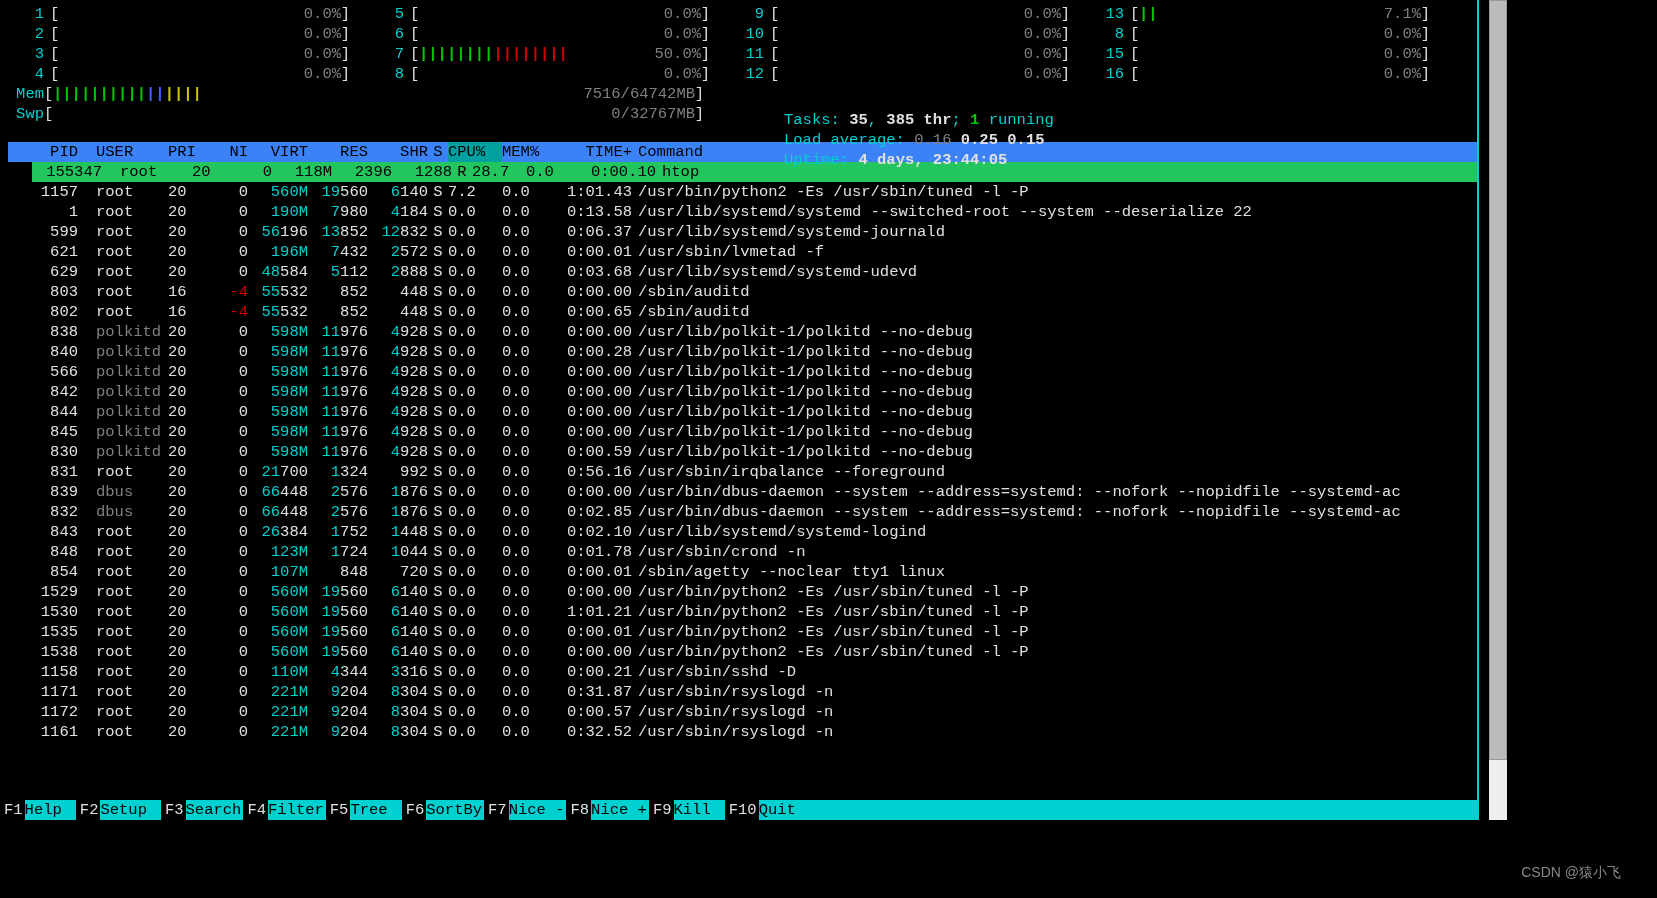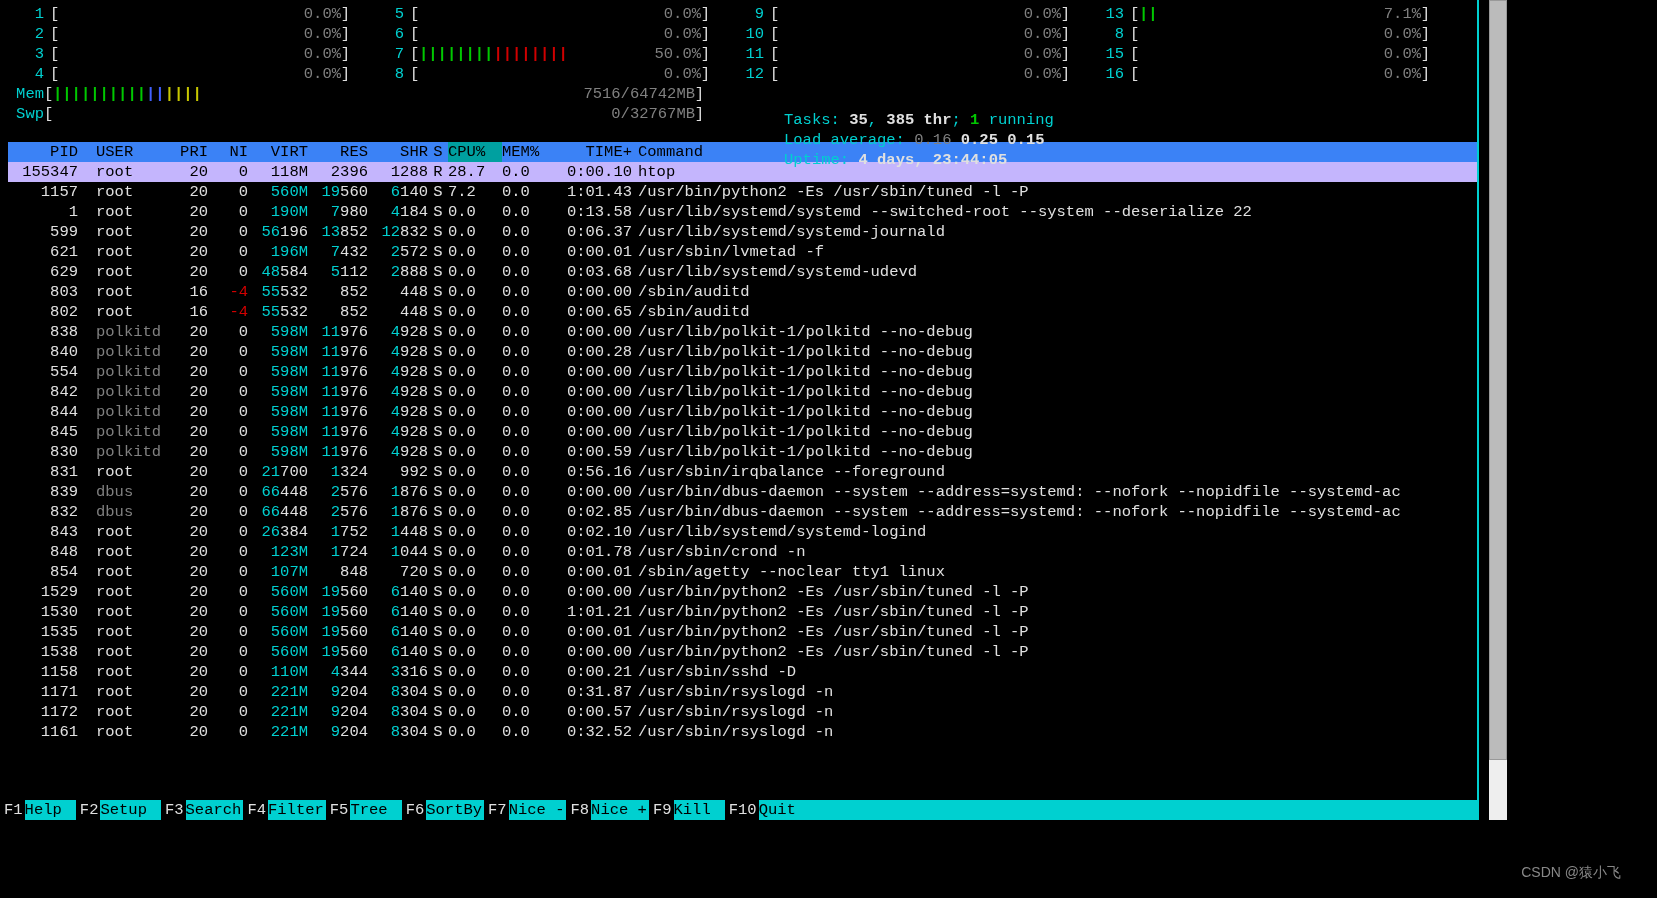--- a/index.html
+++ b/index.html
@@ -71,26 +71,26 @@
   color: #000;
   display: flex;
   font-weight: normal;
   height: 20px;
 }
 .header-row .col.sorted { background: #00a0a0; }
 .row {
   display: flex;
   height: 20px;
 }
-.row.sel { background: #c4b5fd; color: #000; }
+.row.sel { background: #22c55e; color: #000; margin-left: 24px; }
 .row.sel .cyan, .row.sel .white, .row.sel .grey, .row.sel .red, .row.sel .num-hi, .row.sel .num-lo { color: #000; }
 .col { white-space: pre; }
 .c-pid   { width: 70px; text-align: right; }
 .c-user  { width: 90px; padding-left: 18px; }
-.c-pri   { width: 40px; text-align: right; }
+.c-pri   { width: 40px; text-align: left; }
 .c-ni    { width: 40px; text-align: right; }
 .c-virt  { width: 60px; text-align: right; }
 .c-res   { width: 60px; text-align: right; }
 .c-shr   { width: 60px; text-align: right; }
 .c-s     { width: 20px; text-align: center; }
 .c-cpu   { width: 54px; padding-right: 4px; }
 .c-mem   { width: 50px; text-align: left; }
 .c-time  { width: 80px; text-align: right; }
 .c-cmd   { flex: 1; padding-left: 6px; overflow: hidden; white-space: nowrap; }
 
@@ -391,21 +391,21 @@
         <div class="col c-virt"><span class="num-hi">598M</span></div>
         <div class="col c-res"><span class="num-hi">11</span><span class="num-lo">976</span></div>
         <div class="col c-shr"><span class="num-hi">4</span><span class="num-lo">928</span></div>
         <div class="col c-s num-lo">S</div>
         <div class="col c-cpu num-lo">0.0</div>
         <div class="col c-mem num-lo">0.0</div>
         <div class="col c-time num-lo">0:00.28</div>
         <div class="col c-cmd white">/usr/lib/polkit-1/polkitd --no-debug</div>
       </div>
       <div class="row">
-        <div class="col c-pid num-lo">554</div>
+        <div class="col c-pid num-lo">566</div>
         <div class="col c-user grey">polkitd</div>
         <div class="col c-pri num-lo">20</div>
         <div class="col c-ni num-lo">0</div>
         <div class="col c-virt"><span class="num-hi">598M</span></div>
         <div class="col c-res"><span class="num-hi">11</span><span class="num-lo">976</span></div>
         <div class="col c-shr"><span class="num-hi">4</span><span class="num-lo">928</span></div>
         <div class="col c-s num-lo">S</div>
         <div class="col c-cpu num-lo">0.0</div>
         <div class="col c-mem num-lo">0.0</div>
         <div class="col c-time num-lo">0:00.00</div>

